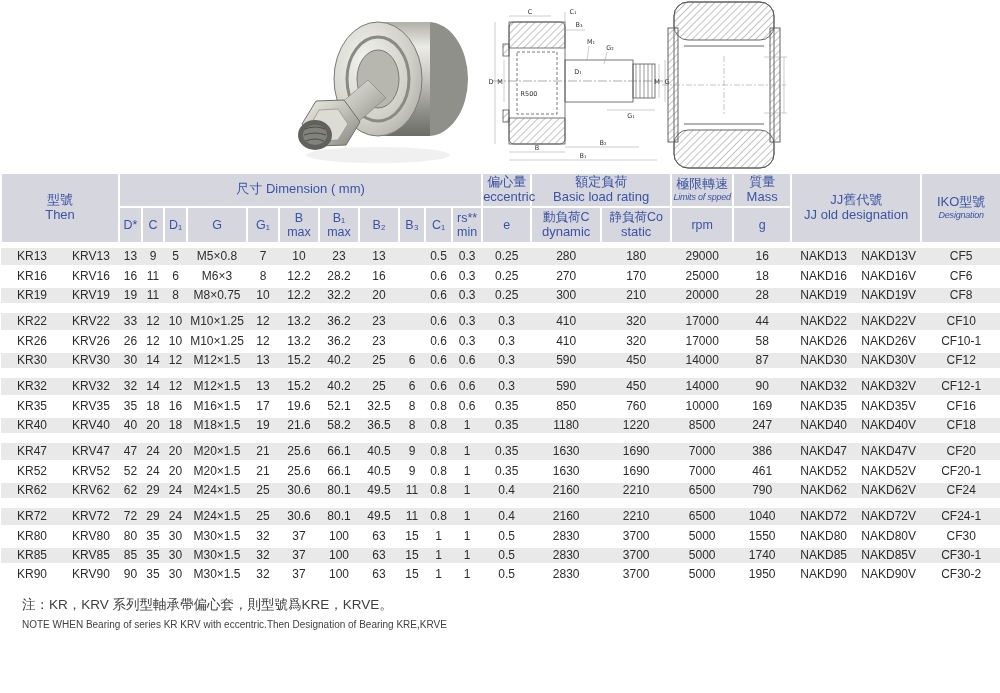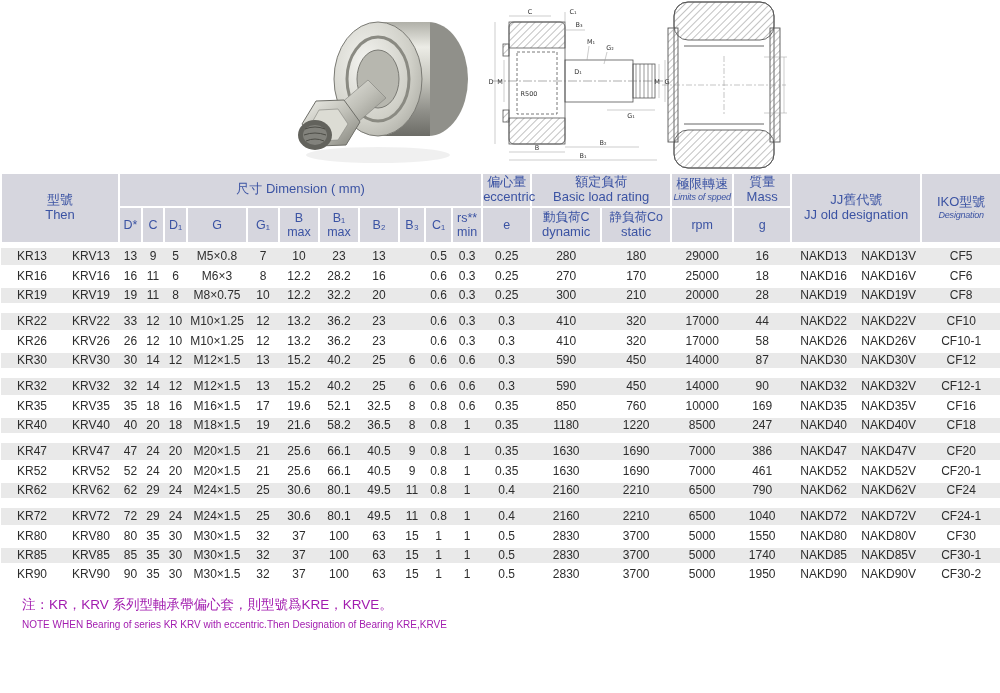--- a/index.html
+++ b/index.html
@@ -29,21 +29,21 @@
   tbody td {
     text-align:center; font-size:12px; color:#2d2d2d; height:19px;
     border-bottom:4px solid #fff; padding:0; white-space:nowrap; overflow:hidden;
   }
   tbody tr.shade td { background:#e9e9e9; }
   tbody tr.plain td { background:#ffffff; }
   tbody tr.gap td { background:#fff; height:8px; border:0; }
   tbody tr.lead td { background:#fff; height:5px; border:0; }
 
   
-  .notes { padding:10px 0 0 22px; color:#a21caf; }
+  .notes { padding:10px 0 0 22px; color:#404040; }
   .notes .zh { font-size:13.5px; margin-bottom:5px; }
   .notes .en { font-size:10px; }
 </style>
 </head>
 <body>
 
 <div class="page">
 
   <div class="hero">
 

